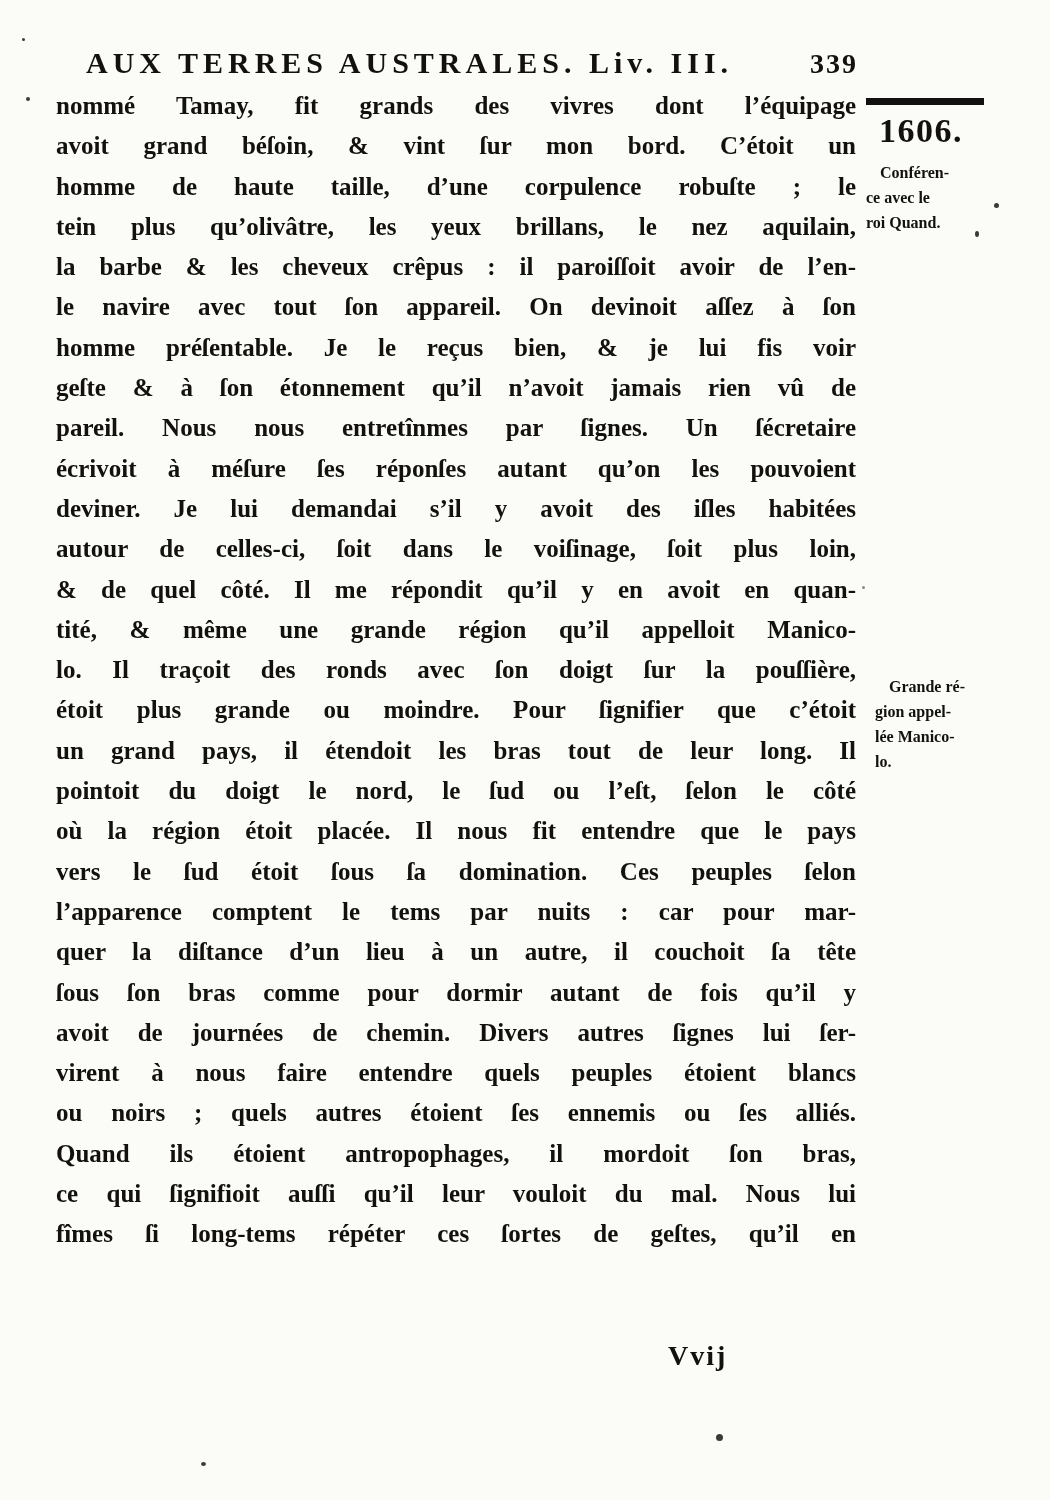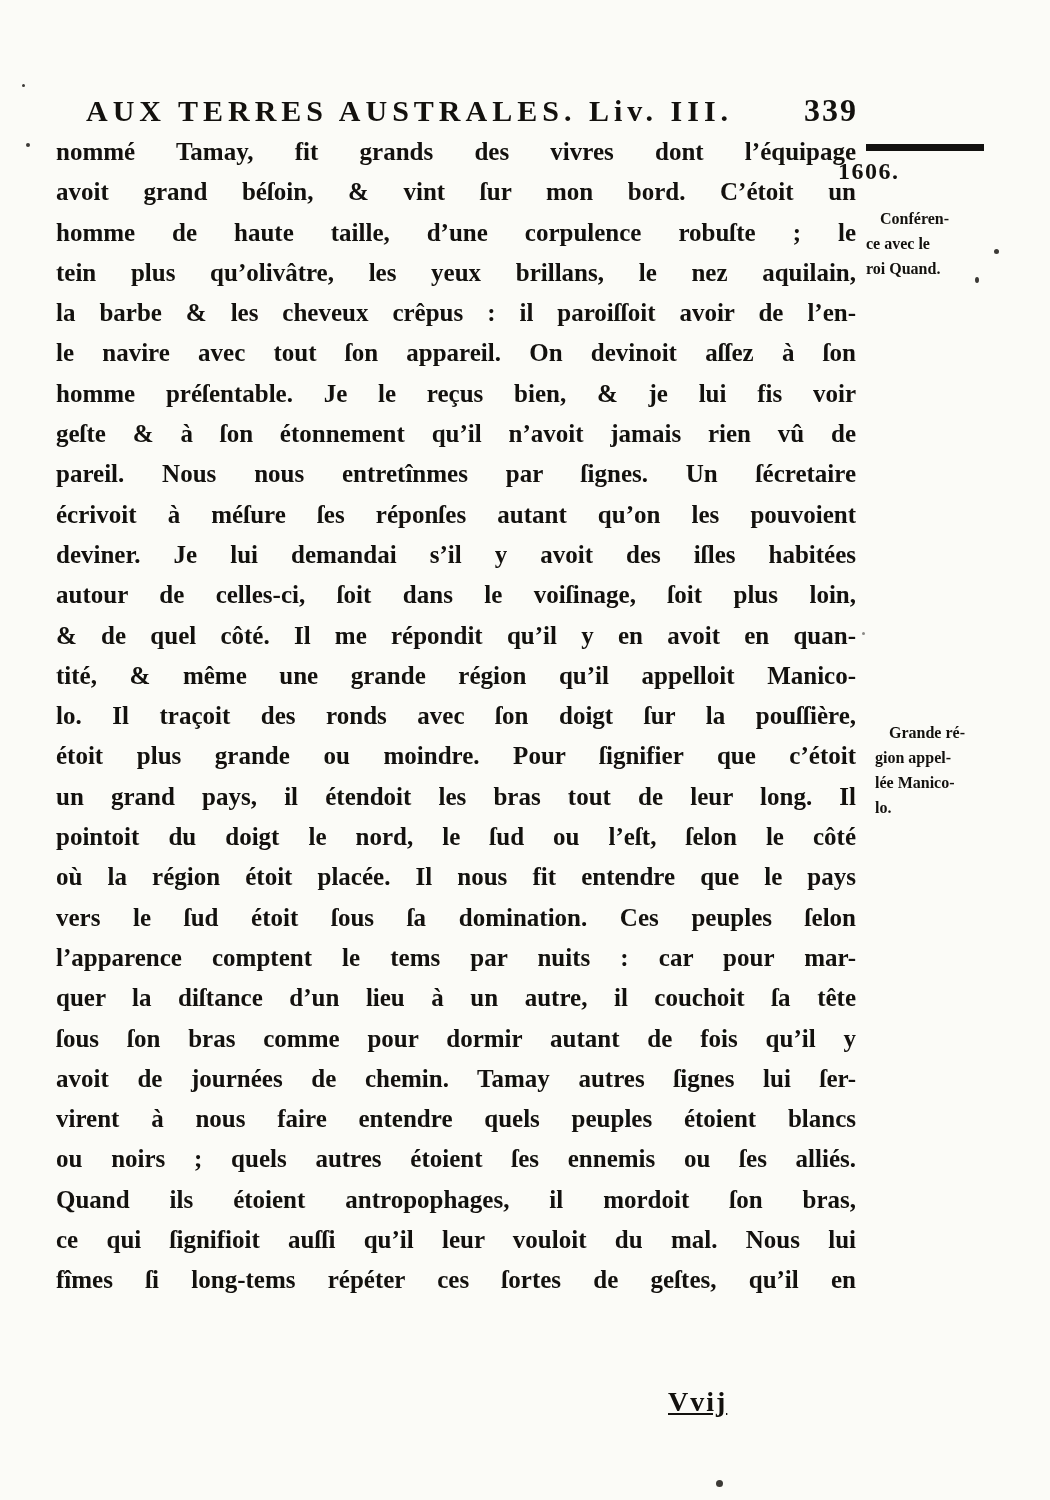--- a/index.html
+++ b/index.html
@@ -4,63 +4,63 @@
 <style>
   html, body { margin: 0; padding: 0; }
   body {
     width: 1050px; height: 1500px;
     background: #fbfbf7;
     font-family: "Liberation Serif", "DejaVu Serif", serif;
     color: #13110e;
     position: relative;
     overflow: hidden;
   }
-  .page { position: absolute; inset: 0; margin-top: 46px; }
+  .page { position: absolute; inset: 0; }
 
   
   .header {
     position: absolute; left: 86px; top: 46px; width: 772px;
     display: flex; justify-content: space-between; align-items: baseline;
     font-weight: 700;
   }
   .header-title { font-size: 30px; letter-spacing: 5px; white-space: nowrap; }
-  .page-number { font-size: 32px; letter-spacing: 2px; }
+  .page-number { font-size: 28px; letter-spacing: 2px; }
 
   
   .body-text {
     position: absolute; left: 56px; top: 86px; width: 800px;
     font-size: 25px; font-weight: 700; line-height: 40.3px;
   }
   .body-text .line {
     text-align: justify;
     text-align-last: justify;
     -moz-text-align-last: justify;
   }
 
   
   .margin-rule {
     position: absolute; left: 866px; top: 98px;
     width: 118px; height: 7px; background: #121110;
   }
   .margin-year {
-    position: absolute; left: 838px; top: 112px;
-    font-size: 24px; font-weight: 700; letter-spacing: 1.5px;
+    position: absolute; left: 879px; top: 112px;
+    font-size: 34px; font-weight: 700; letter-spacing: 1.5px;
   }
   .margin-note {
     position: absolute; width: 124px;
     font-size: 16px; font-weight: 700; line-height: 25px;
   }
   .margin-note .line:first-child { text-indent: 14px; }
   .note-1 { left: 866px; top: 160px; }
   .note-2 { left: 875px; top: 674px; }
 
   
   .catchword {
     position: absolute; left: 668px; top: 1340px;
-    font-size: 28px; font-weight: 700; letter-spacing: 2px; text-decoration: underline;
+    font-size: 28px; font-weight: 700; letter-spacing: 2px;
   }
 
   
   .speck {
     position: absolute; background: #1a1814; border-radius: 50%; opacity: 0.85;
   }
   .speck.s1 { left: 994px; top: 203px; width: 5px; height: 5px; }
   .speck.s2 { left: 975px; top: 231px; width: 4px; height: 6px; }
   .speck.s3 { left: 716px; top: 1434px; width: 7px; height: 7px; }
   .speck.s4 { left: 201px; top: 1462px; width: 5px; height: 4px; }
@@ -95,21 +95,21 @@
       <div class="line">tité, &amp; même une grande région qu’il appelloit Manico-</div>
       <div class="line">lo. Il traçoit des ronds avec ſon doigt ſur la pouſſière,</div>
       <div class="line">étoit plus grande ou moindre. Pour ſignifier que c’étoit</div>
       <div class="line">un grand pays, il étendoit les bras tout de leur long. Il</div>
       <div class="line">pointoit du doigt le nord, le ſud ou l’eſt, ſelon le côté</div>
       <div class="line">où la région étoit placée. Il nous fit entendre que le pays</div>
       <div class="line">vers le ſud étoit ſous ſa domination. Ces peuples ſelon</div>
       <div class="line">l’apparence comptent le tems par nuits : car pour mar-</div>
       <div class="line">quer la diſtance d’un lieu à un autre, il couchoit ſa tête</div>
       <div class="line">ſous ſon bras comme pour dormir autant de fois qu’il y</div>
-      <div class="line">avoit de journées de chemin. Tamay autres ſignes lui ſer-</div>
+      <div class="line">avoit de journées de chemin. Divers autres ſignes lui ſer-</div>
       <div class="line">virent à nous faire entendre quels peuples étoient blancs</div>
       <div class="line">ou noirs ; quels autres étoient ſes ennemis ou ſes alliés.</div>
       <div class="line">Quand ils étoient antropophages, il mordoit ſon bras,</div>
       <div class="line">ce qui ſignifioit auſſi qu’il leur vouloit du mal. Nous lui</div>
       <div class="line">fîmes ſi long-tems répéter ces ſortes de geſtes, qu’il en</div>
     </div>
 
   <div class="margin-rule"></div>
 
   <div class="margin-year">1606.</div>

